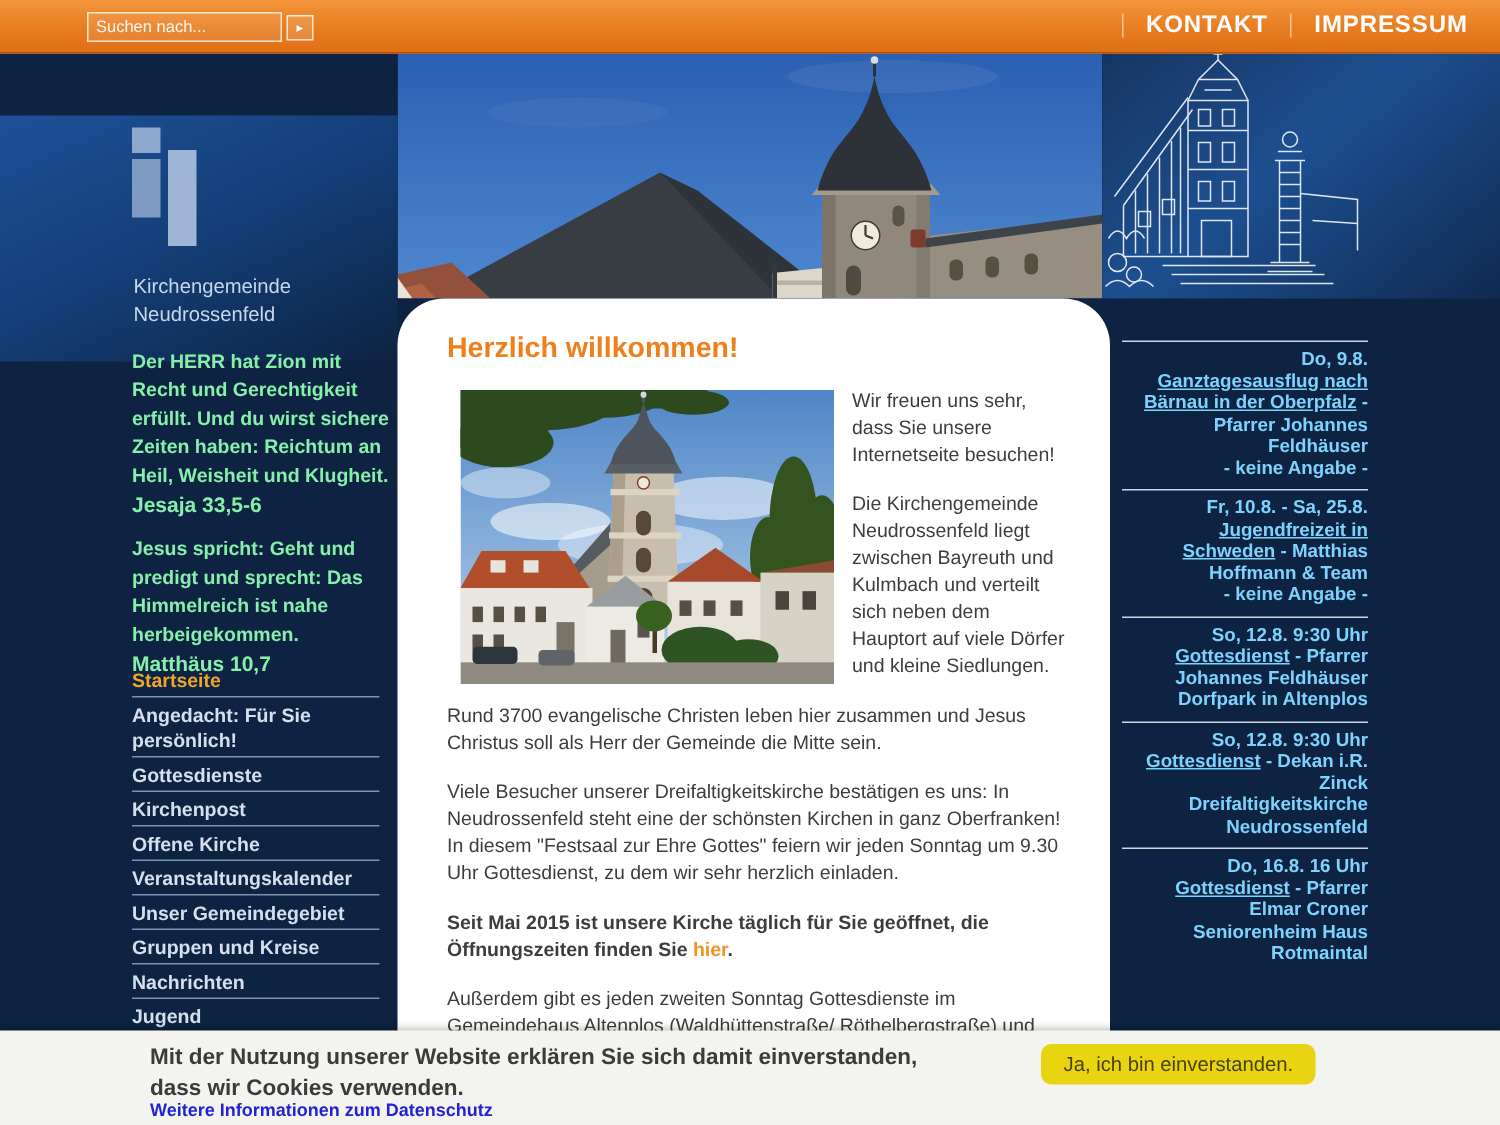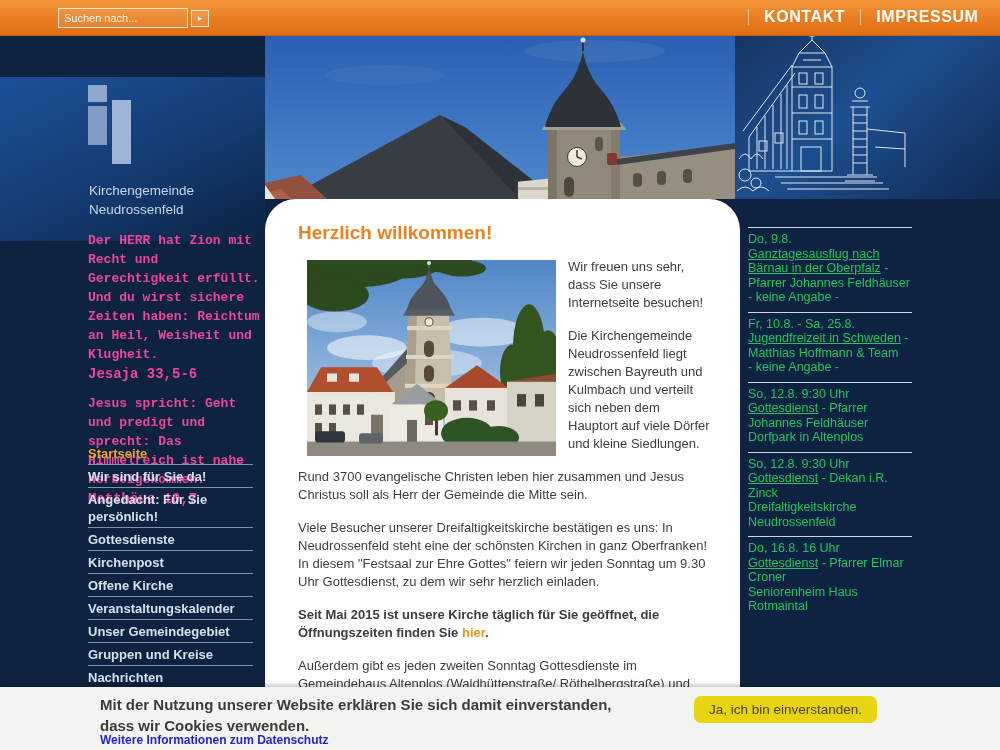--- a/index.html
+++ b/index.html
@@ -28,40 +28,40 @@
     background:linear-gradient(155deg,#1d5099 0%,#143d75 52%,#0d2342 100%);margin-top:24px;}
   .logo-block{position:absolute;}
   .lb1{left:88px;top:8px;width:19px;height:17px;background:#8ea8cd;}
   .lb2{left:88px;top:29px;width:19px;height:39px;background:#7f9bc4;}
   .lb3{left:112px;top:23px;width:19px;height:64px;background:#9fb5d5;}
   .brand{position:absolute;left:89px;top:104px;color:#c6d6ec;font-size:13.5px;line-height:19px;}
   .header-center{position:absolute;left:265px;top:35px;width:470px;height:164px;overflow:hidden;}
   .header-right{position:absolute;left:735px;top:35px;width:265px;height:164px;
     background:linear-gradient(140deg,#173562 0%,#1d4f90 45%,#102a52 100%);overflow:hidden;}
   
-  .quotes{position:absolute;left:88px;top:231px;width:172px;color:#ec4899;
-    font-weight:bold;font-size:13px;line-height:19px;z-index:2;font-family:Liberation Mono, monospace;}
+  .quotes{position:absolute;left:88px;top:231px;width:172px;color:#86efac;
+    font-weight:bold;font-size:13px;line-height:19px;z-index:2;}
   .quote-ref{font-size:14px;line-height:14px;margin-top:3px;}
   .quote2{margin-top:13px;}
   .nav{position:absolute;left:88px;top:442px;width:165px;z-index:2;}
   .nav-item{font-size:13px;font-weight:bold;color:#d6e0ec;line-height:17px;
     padding:3px 0 2px;border-bottom:1px solid #7d93ad;cursor:pointer;}
   .nav-item.active{color:#eca62c;}
   
   .content{position:absolute;left:265px;top:199px;width:475px;height:551px;background:#ffffff;z-index:1;border-radius:31px;}
   .content-inner{padding:23px 30px 0 33px;}
   .content h1{color:#ef7f1c;font-size:19px;line-height:22px;font-weight:bold;margin:0 0 14px;}
   .photo{float:left;width:249px;height:196px;margin:2px 12px 4px 9px;display:block;}
   .content p{font-size:13px;color:#3d3d3d;line-height:18px;margin:0 0 15px;}
   .bold-par{font-weight:bold;}
   .hier{color:#ee9420;cursor:pointer;text-decoration:none;}
   
   .events{position:absolute;left:748px;top:227px;width:164px;z-index:2;}
   .event{border-top:1px solid #ccd6e2;padding:4px 0 7px;
-    font-size:12.5px;font-weight:normal;color:#22c55e;line-height:14.5px;}
+    font-size:12.5px;font-weight:bold;color:#7dd3fc;line-height:14.5px;text-align:right;}
   .evlink{text-decoration:underline;cursor:pointer;}
   
   .cookie{position:absolute;left:0;top:687px;width:1000px;height:63px;background:#f3f3f0;
     box-shadow:0 -2px 5px rgba(0,0,0,0.25);z-index:6;}
   .cookie-text{position:absolute;left:100px;top:7px;font-size:15px;font-weight:bold;
     color:#3b3b3b;line-height:21px;}
   .cookie-link{position:absolute;left:100px;top:46px;font-size:12px;font-weight:bold;
     color:#2323d4;cursor:pointer;}
   .cookie-btn{position:absolute;left:694px;top:9px;background:#e9d411;color:#4a4300;
     border:none;border-radius:7px;font-size:13.5px;font-family:"Liberation Sans",sans-serif;
@@ -183,21 +183,20 @@
 
 <div class="quotes">
   <div>Der HERR hat Zion mit Recht und Gerechtigkeit erfüllt. Und du wirst sichere Zeiten haben: Reichtum an Heil, Weisheit und Klugheit.</div>
   <div class="quote-ref">Jesaja 33,5-6</div>
   <div class="quote2">Jesus spricht:  Geht und predigt und sprecht: Das Himmelreich ist nahe herbeigekommen.</div>
   <div class="quote-ref">Matthäus 10,7</div>
 </div>
 
 <div class="nav">
   <div class="nav-item active">Startseite</div>
-  <div class="nav-item">Wir sind für Sie da!</div>
   <div class="nav-item">Angedacht: Für Sie persönlich!</div>
   <div class="nav-item">Gottesdienste</div>
   <div class="nav-item">Kirchenpost</div>
   <div class="nav-item">Offene Kirche</div>
   <div class="nav-item">Veranstaltungskalender</div>
   <div class="nav-item">Unser Gemeindegebiet</div>
   <div class="nav-item">Gruppen und Kreise</div>
   <div class="nav-item">Nachrichten</div>
   <div class="nav-item">Jugend</div>
 </div>

